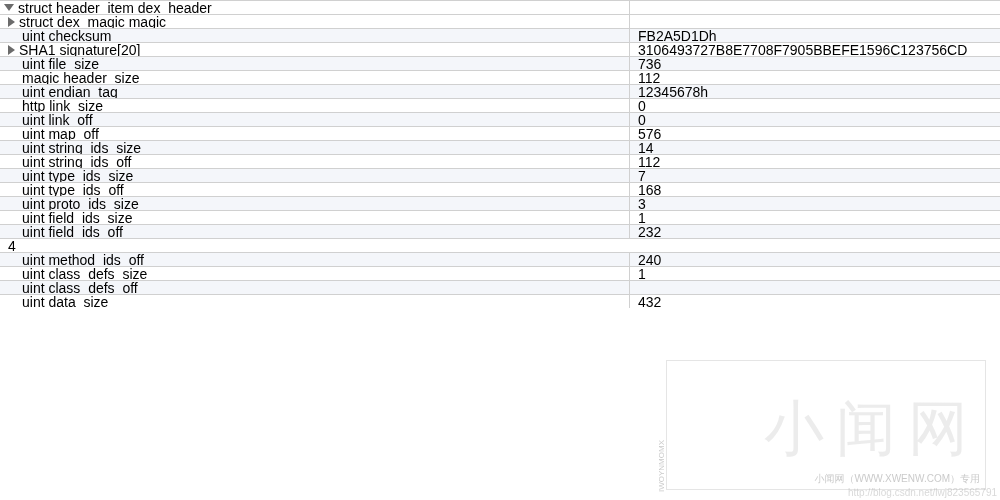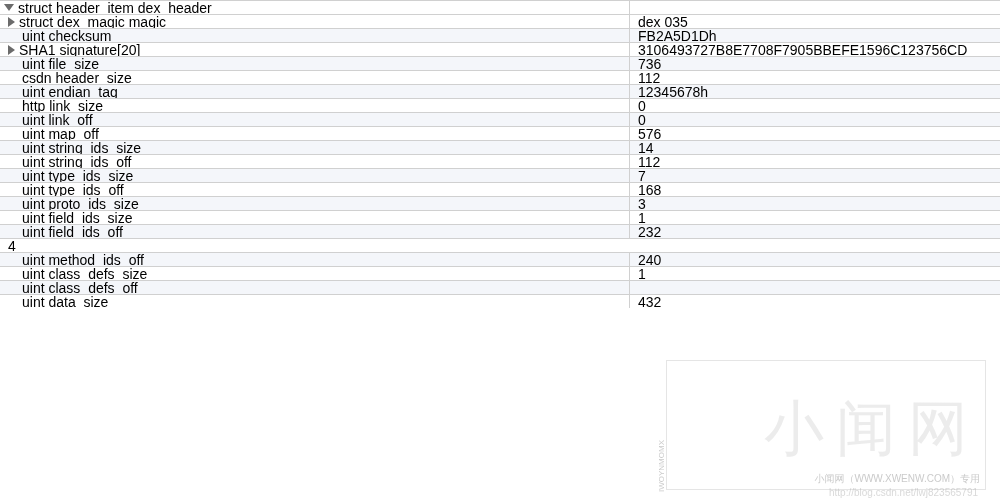--- a/index.html
+++ b/index.html
@@ -89,21 +89,21 @@
     .watermark-text {
       position: absolute;
       right: 20px;
       bottom: 14px;
       font-size: 10px;
       color: rgba(150,150,150,0.5);
       pointer-events: none;
     }
     .watermark-url {
       position: absolute;
-      right: 22px;
+      right: 3px;
       bottom: 2px;
       font-size: 10px;
       color: rgba(180,180,180,0.5);
       pointer-events: none;
     }
     .watermark-vert {
       position: absolute;
       right: 334px;
       bottom: 60px;
       font-size: 8px;
@@ -123,21 +123,20 @@
       <span>struct header_item dex_header</span>
     </div>
     <div class="col-value"></div>
   </div>
   <div id="rows-container">
       <div class="row">
         <div class="col-name indent1">
           <span class="disclosure tri-right"></span>
           <span>struct dex_magic magic</span>
         </div>
-        <div class="col-value">dex 035</div>
       </div>
       <div class="row">
         <div class="col-name indent1">
           <span class="nodisclosure"></span>
           <span>uint checksum</span>
         </div>
         <div class="col-value">FB2A5D1Dh</div>
       </div>
       <div class="row">
         <div class="col-name indent1">
@@ -149,21 +148,21 @@
       <div class="row">
         <div class="col-name indent1">
           <span class="nodisclosure"></span>
           <span>uint file_size</span>
         </div>
         <div class="col-value">736</div>
       </div>
       <div class="row">
         <div class="col-name indent1">
           <span class="nodisclosure"></span>
-          <span>csdn header_size</span>
+          <span>magic header_size</span>
         </div>
         <div class="col-value">112</div>
       </div>
       <div class="row">
         <div class="col-name indent1">
           <span class="nodisclosure"></span>
           <span>uint endian_tag</span>
         </div>
         <div class="col-value">12345678h</div>
       </div>

